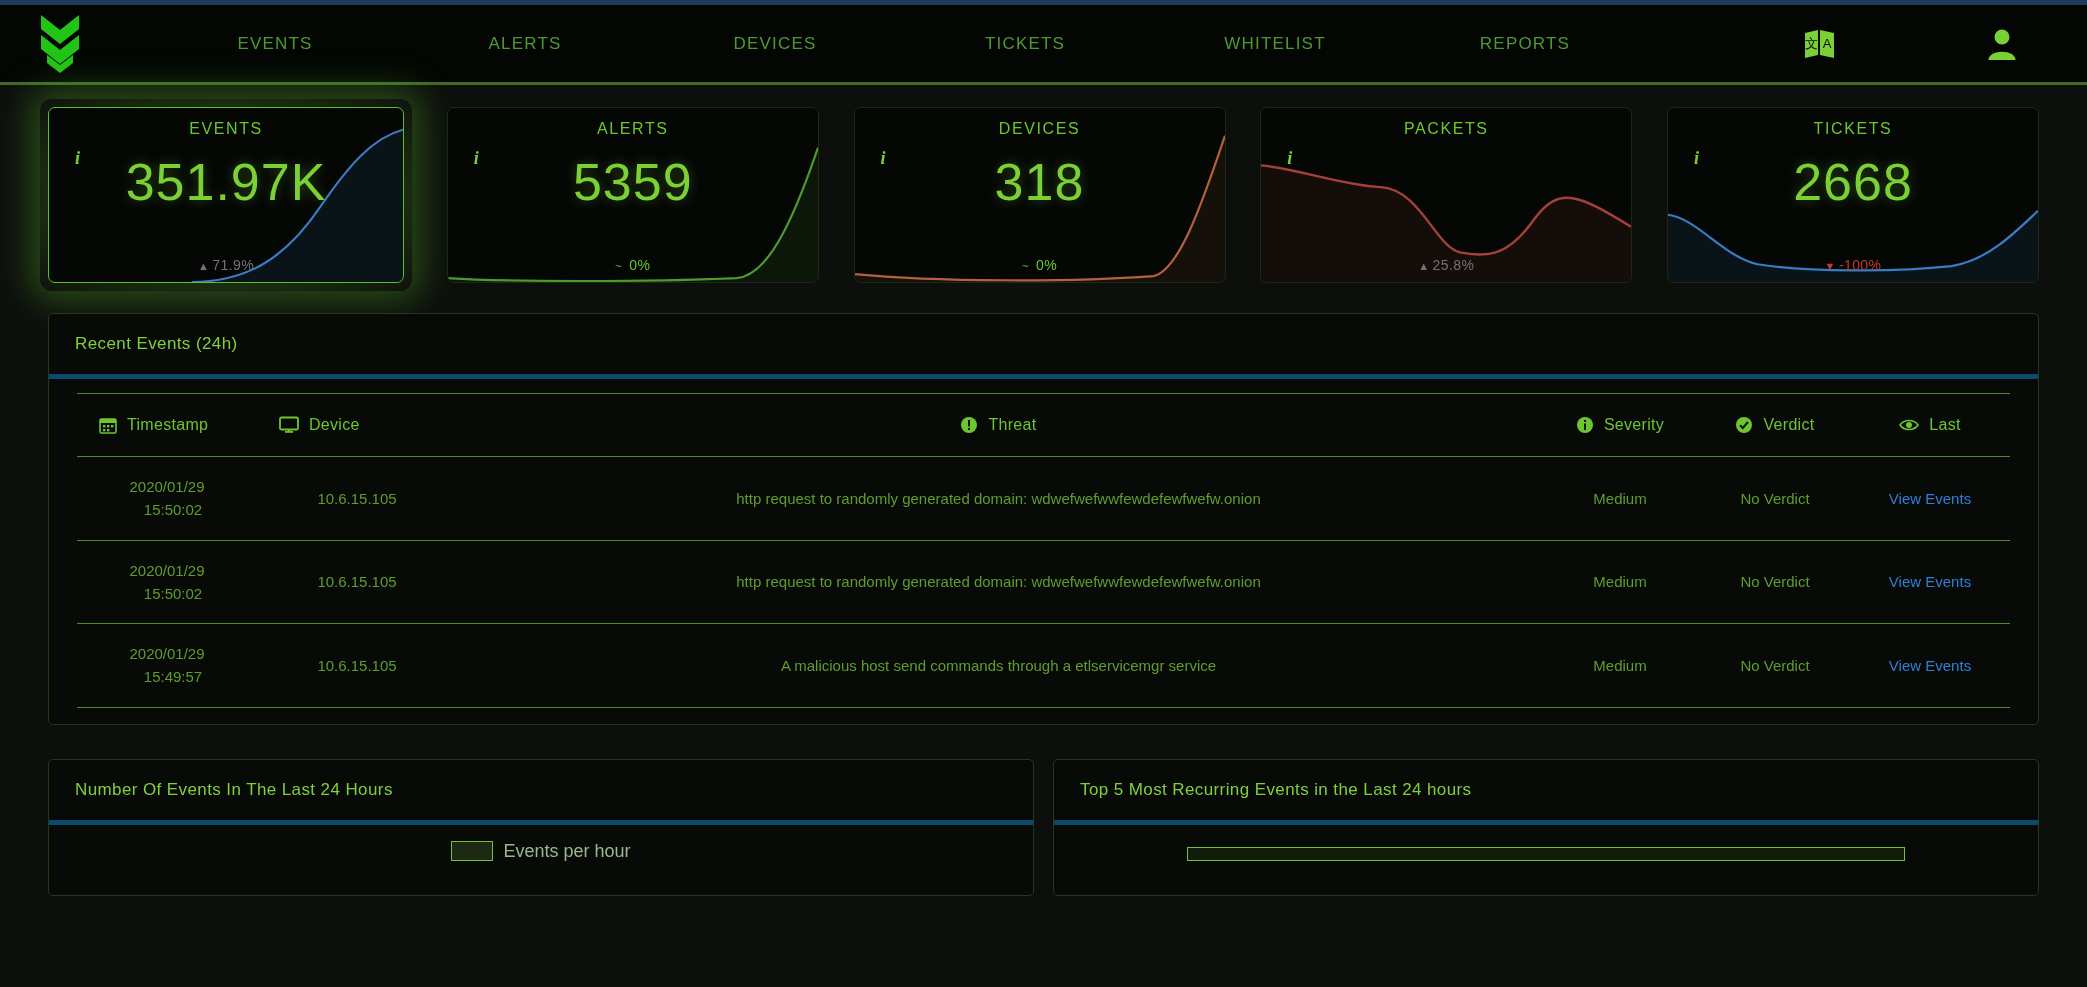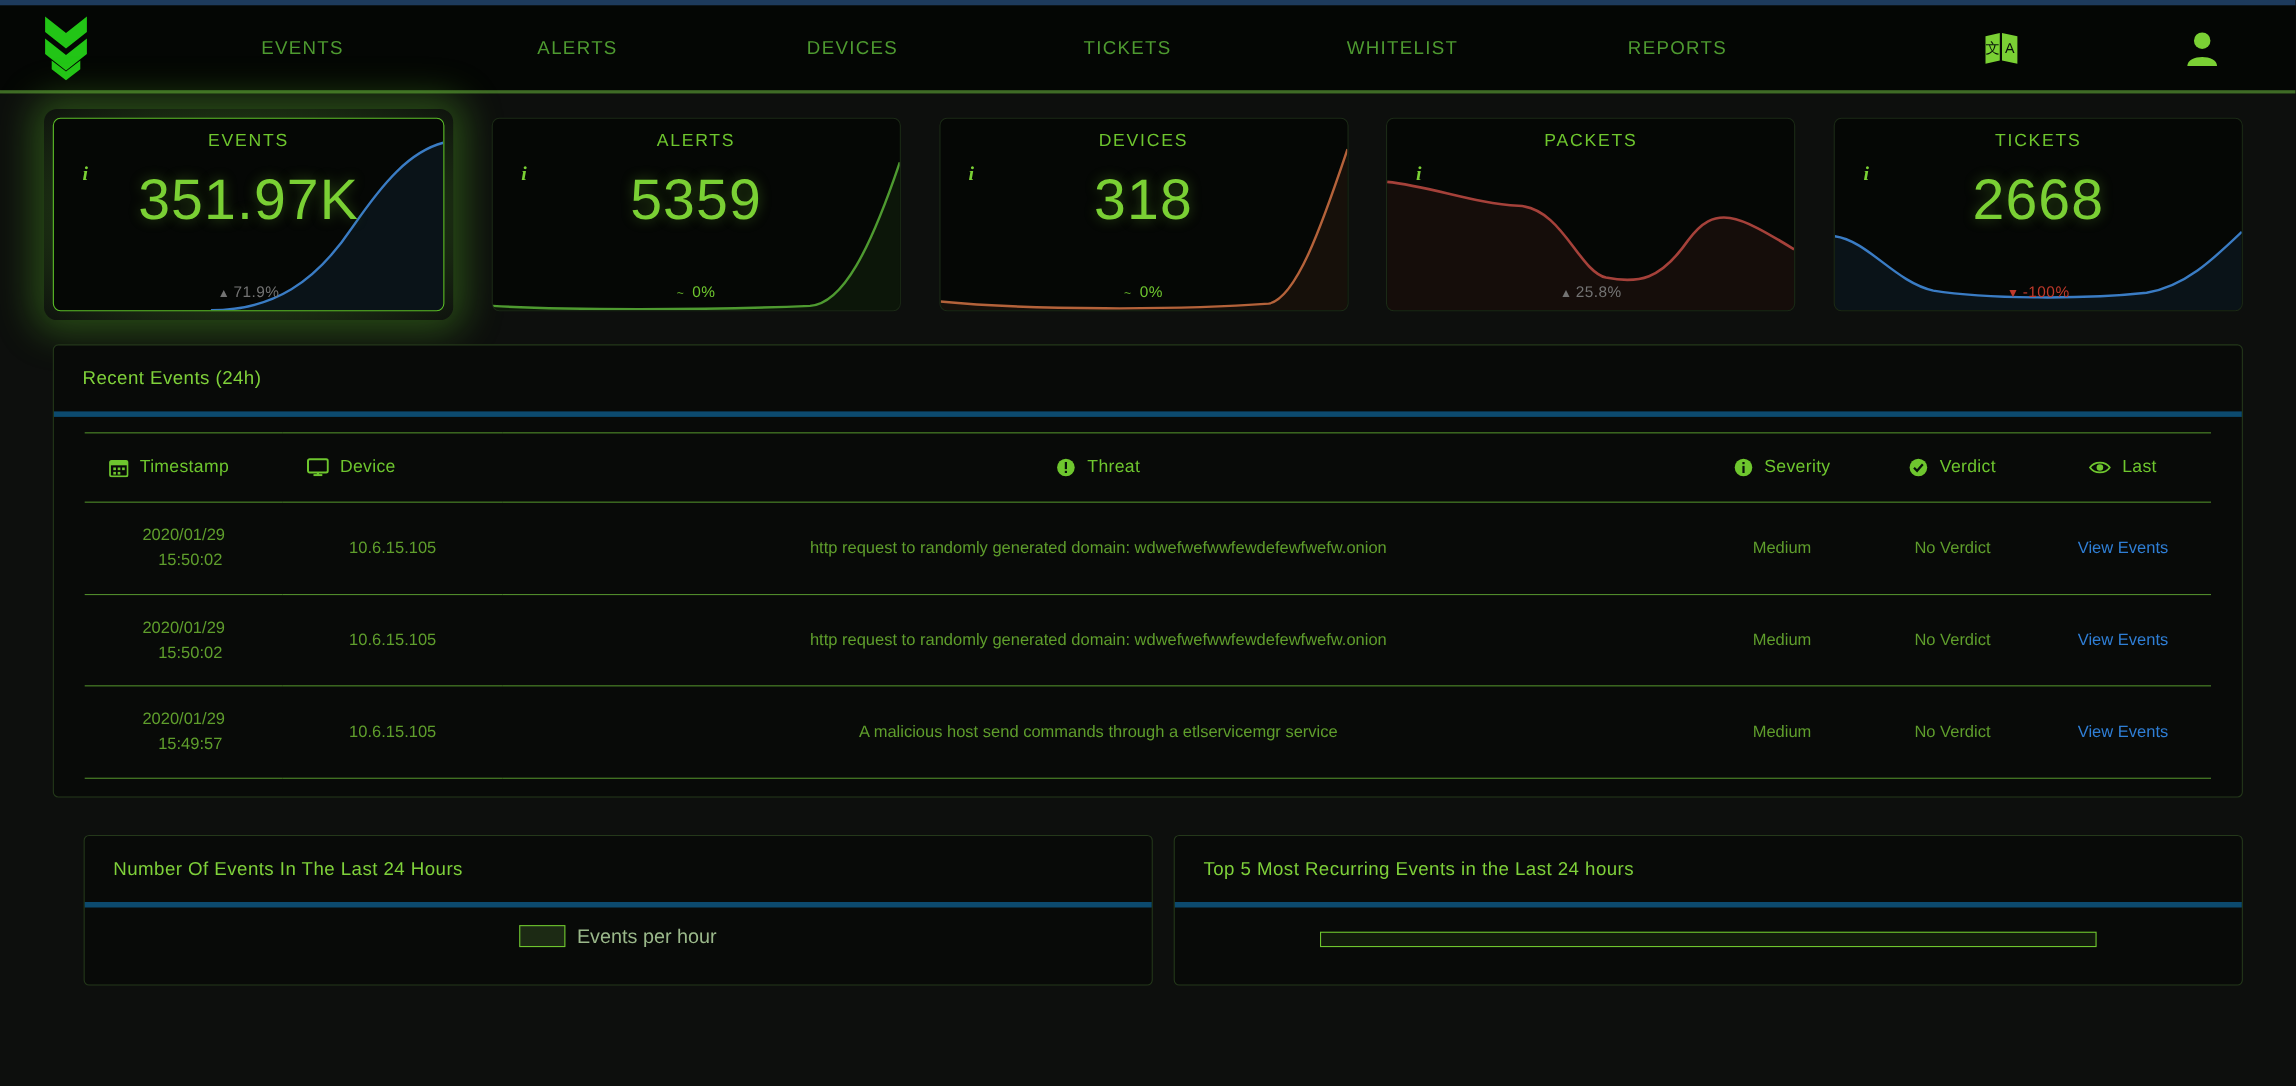--- a/index.html
+++ b/index.html
@@ -171,21 +171,20 @@
   .col-ver { width: 150px; }
   .col-view { width: 160px; }
 
   
   .ico { display: inline-block; vertical-align: middle; }
 
   
   .bottom-row {
     display: flex; gap: 19px;
     padding: 34px 48px 0 48px;
-    margin-left: 28px;
   }
   .bottom-panel { flex: 1; }
   .bottom-body { padding: 16px 20px; height: 70px; position: relative; }
   .legend { display: flex; align-items: center; justify-content: center; gap: 10px; }
   .legend-swatch {
     width: 42px; height: 20px;
     border: 1px solid #6ec62e;
     background: #1c2a14;
   }
   .legend-label { color: #9ab88a; font-size: 18px; }

